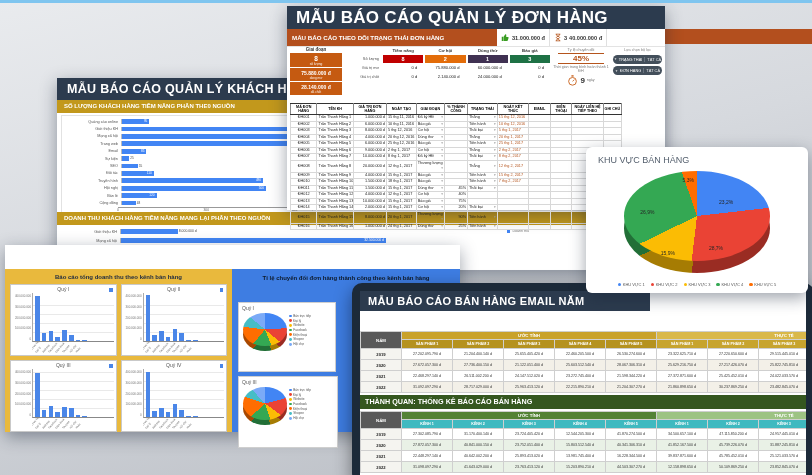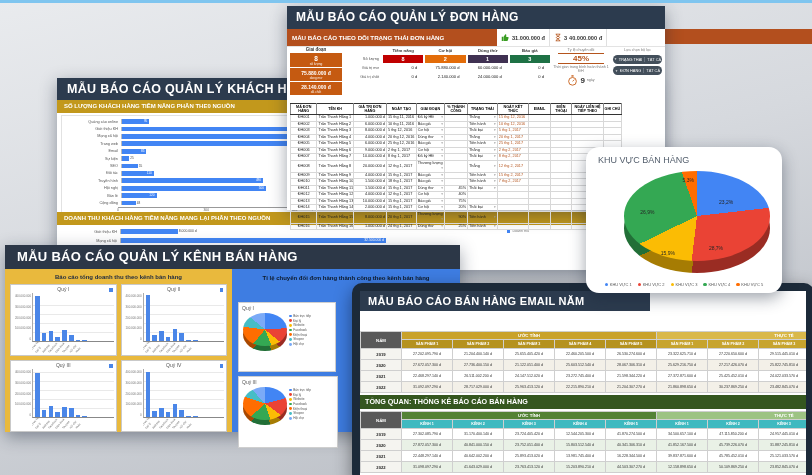--- a/index.html
+++ b/index.html
@@ -28,21 +28,21 @@
   .hb-bar{position:absolute;left:0;top:0;height:100%;background:#4285f4;}
   .hb-val{position:absolute;top:0;line-height:4.8px;font-size:3.1px;color:#444;padding-left:1px;}
   .hb-val.in{color:#fff;right:1px;left:auto !important;padding:0 1px 0 0;}
   .hb-axis{position:relative;height:7px;margin-left:56px;border-top:0.5px solid #999;}
   .hb-tick{position:absolute;top:0.5px;font-size:3.4px;color:#666;transform:translateX(-50%);}
   #cust-chart2 .hb-row{height:9px;} #cust-chart2 .hb-track{height:5.5px;}
   #cust-chart2 .hb-val{font-size:3.4px;line-height:5.5px;}
 
   
   #w-ord{left:287px;top:6px;width:378px;height:204px;z-index:2;}
-  #w-ord .titlebar{height:23px;line-height:23px;font-size:12px;padding-left:9px;}
+  #w-ord .titlebar{height:23px;line-height:23px;font-size:17px;padding-left:9px;}
   #ord-stats{position:absolute;top:23px;left:0;right:0;height:17px;display:flex;align-items:stretch;border-bottom:0.5px solid #e3e3e3;}
   .sub-orange{width:205px;background:#b34f1e;color:#fff;font-weight:bold;font-size:6.2px;line-height:17px;padding-left:5px;flex:none;white-space:nowrap;overflow:hidden;}
   .stat{display:flex;align-items:center;gap:2px;padding:0 4px;font-size:5.4px;color:#333;border-right:0.5px solid #e0e0e0;}
   .stat b{font-size:5.6px;}
   #ord-stage{position:absolute;top:40px;left:0;right:0;height:56px;display:flex;}
   #ord-sum{width:58px;padding-top:1px;flex:none;}
   #ord-sum .lab{font-size:4.5px;font-weight:bold;color:#333;text-align:center;}
   .sumbox{background:#c55a11;color:#fff;text-align:center;margin:1px 3px;padding:1.5px 0;}
   .sumbox .v{display:block;font-size:5px;font-weight:bold;}
   .sumbox.first .v{font-size:6.5px;}
@@ -102,21 +102,21 @@
   .pie3d{position:relative;}
   .pie3d.small{width:44px;height:38px;margin:2px 2px 0 1px;flex:none;}
   .pie-el{position:absolute;left:0;top:0;width:100%;height:88%;border-radius:50%;}
   .pie-side{top:12%;filter:brightness(.66);}
   .pie-lab{position:absolute;transform:translate(-50%,-50%);z-index:2;font-size:5px;color:#262626;}
   .plegend{flex:1;display:flex;flex-direction:column;gap:0.7px;font-size:3.1px;color:#555;padding-top:3px;}
   .plegend .li{display:flex;align-items:center;gap:1.5px;white-space:nowrap;overflow:hidden;}
   .plegend .dot,.hlegend .dot{width:2.8px;height:2.8px;border-radius:50%;flex:none;}
 
   
-  #w-reg{left:586px;top:147px;width:196px;height:146px;z-index:6;border-radius:13px;}
+  #w-reg{left:586px;top:147px;width:222px;height:146px;z-index:6;border-radius:6px;}
   #reg-title{font-size:9px;color:#55606e;padding:8px 0 0 12px;}
   #reg-pie{position:absolute;left:38px;top:24px;width:146px;height:102px;}
   #reg-legend{position:absolute;left:0;right:0;bottom:6px;display:flex;justify-content:center;gap:6px;font-size:4px;color:#555;}
   #reg-legend .li{display:flex;align-items:center;gap:1.5px;}
   #reg-legend .dot{width:3.5px;height:3.5px;border-radius:50%;flex:none;}
 
   
   #w-year-frame{position:absolute;left:352px;top:283px;width:462px;height:200px;background:#1c2a39;border-radius:10px;box-shadow:0 6px 18px rgba(0,0,0,.45);z-index:5;}
   #w-year{position:absolute;left:8px;top:8px;width:446px;height:188px;background:#fff;overflow:hidden;}
   #w-year .titlebar{width:282px;height:20px;line-height:20px;font-size:11px;padding-left:8px;}
@@ -623,21 +623,20 @@
               <td></td>
               <td></td>
               <td></td>
             </tr>
           </tbody>
         </table>
       </div>
   </section>
 
   <section class="win" id="w-chan">
-    <div class="titlebar">MẪU BÁO CÁO QUẢN LÝ KÊNH BÁN HÀNG</div>
     <div id="chan-left">
       <div class="panel-title">Báo cáo tổng doanh thu theo kênh bán hàng</div>
       <div id="chan-grid">
         <div class="ccard">
           <div class="ccard-title">Quý I</div>
           <span class="cc-dot"></span>
           <div class="colchart">
               <div class="cc-y">
                 <div class="cc-ytick">400.000.000</div>
                 <div class="cc-ytick">300.000.000</div>
@@ -961,21 +960,21 @@
                 <td class="val">25.963.413.120 đ</td>
                 <td class="val">22.215.890.210 đ</td>
                 <td class="val">21.204.307.270 đ</td>
                 <td class="val">21.860.898.650 đ</td>
                 <td class="val">30.237.869.250 đ</td>
                 <td class="val">23.482.845.070 đ</td>
               </tr>
             </tbody>
           </table>
         </div>
-      <div class="secbar" id="sec2">TỔNG QUAN: THỐNG KÊ BÁO CÁO BÁN HÀNG</div>
+      <div class="secbar" id="sec2">THÀNH QUAN: THỐNG KÊ BÁO CÁO BÁN HÀNG</div>
       <div id="ytab2">
           <table class="y-table y-green">
             <thead>
               <tr>
                 <th class="yy" rowspan="2">NĂM</th>
                 <th class="g1" colspan="5">ƯỚC TÍNH</th>
                 <th class="g2" colspan="5">THỰC TẾ</th>
               </tr>
               <tr>
                 <th class="ch">KÊNH 1</th>

